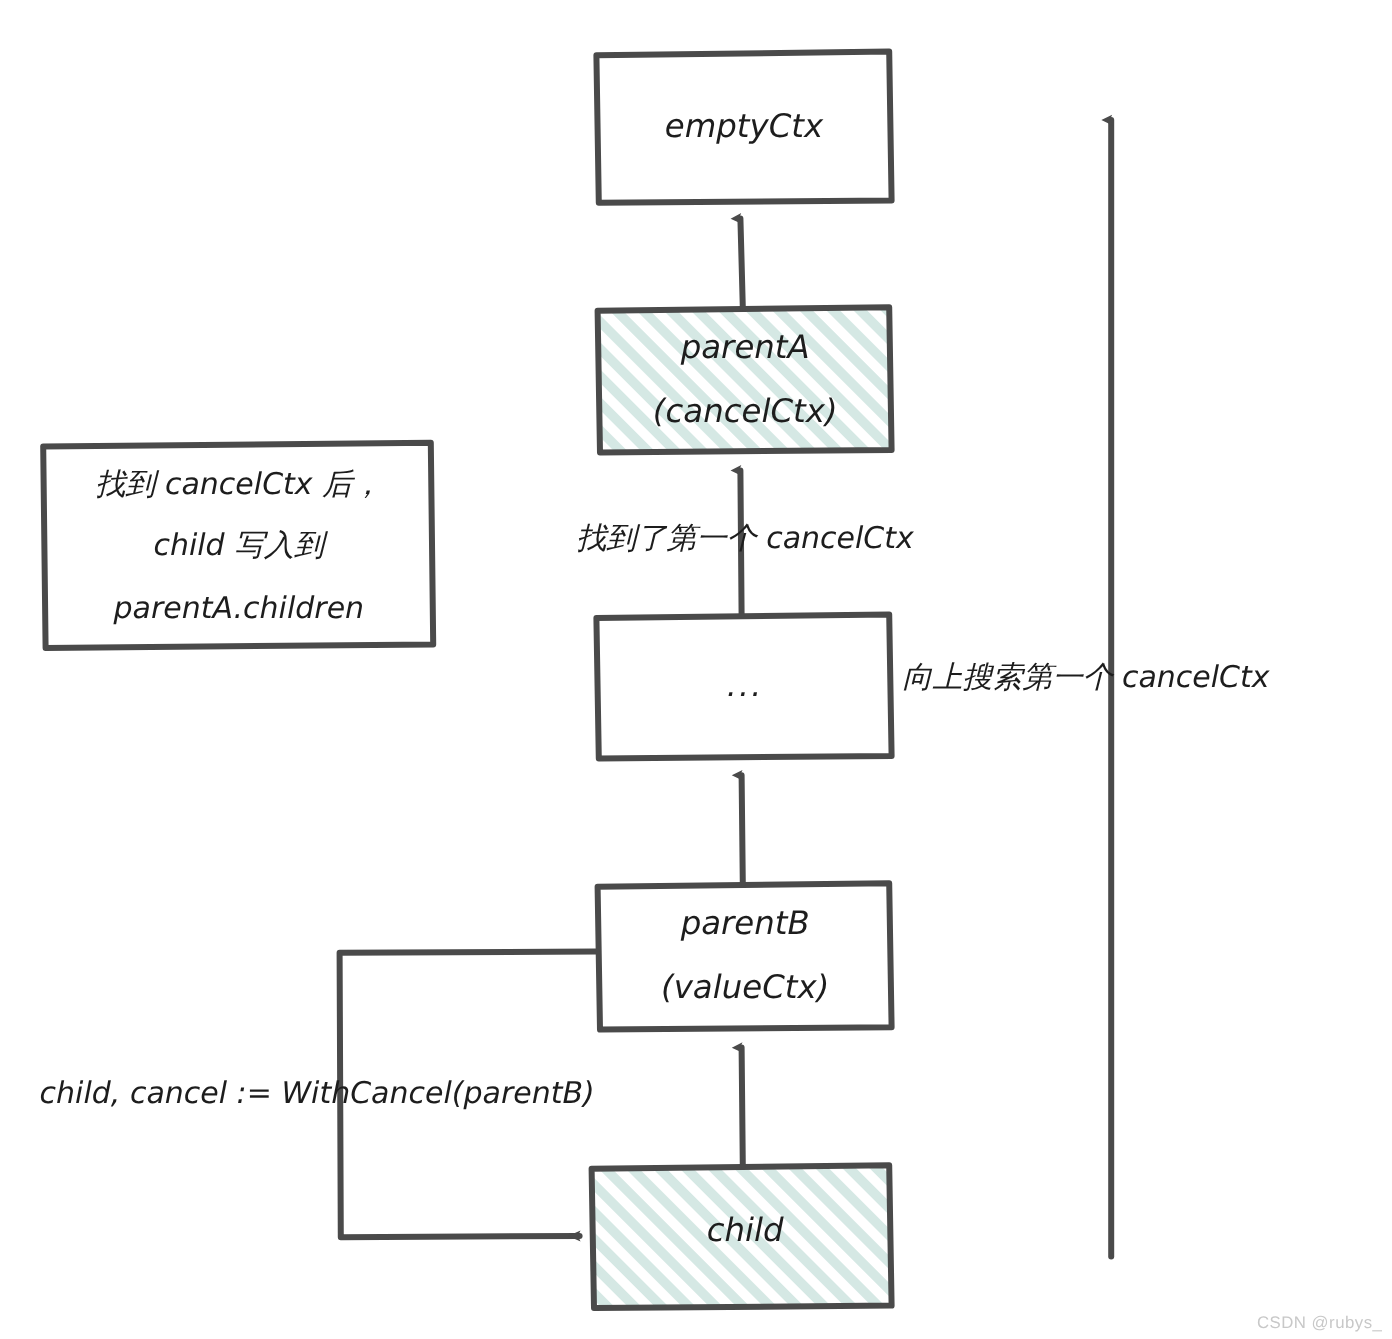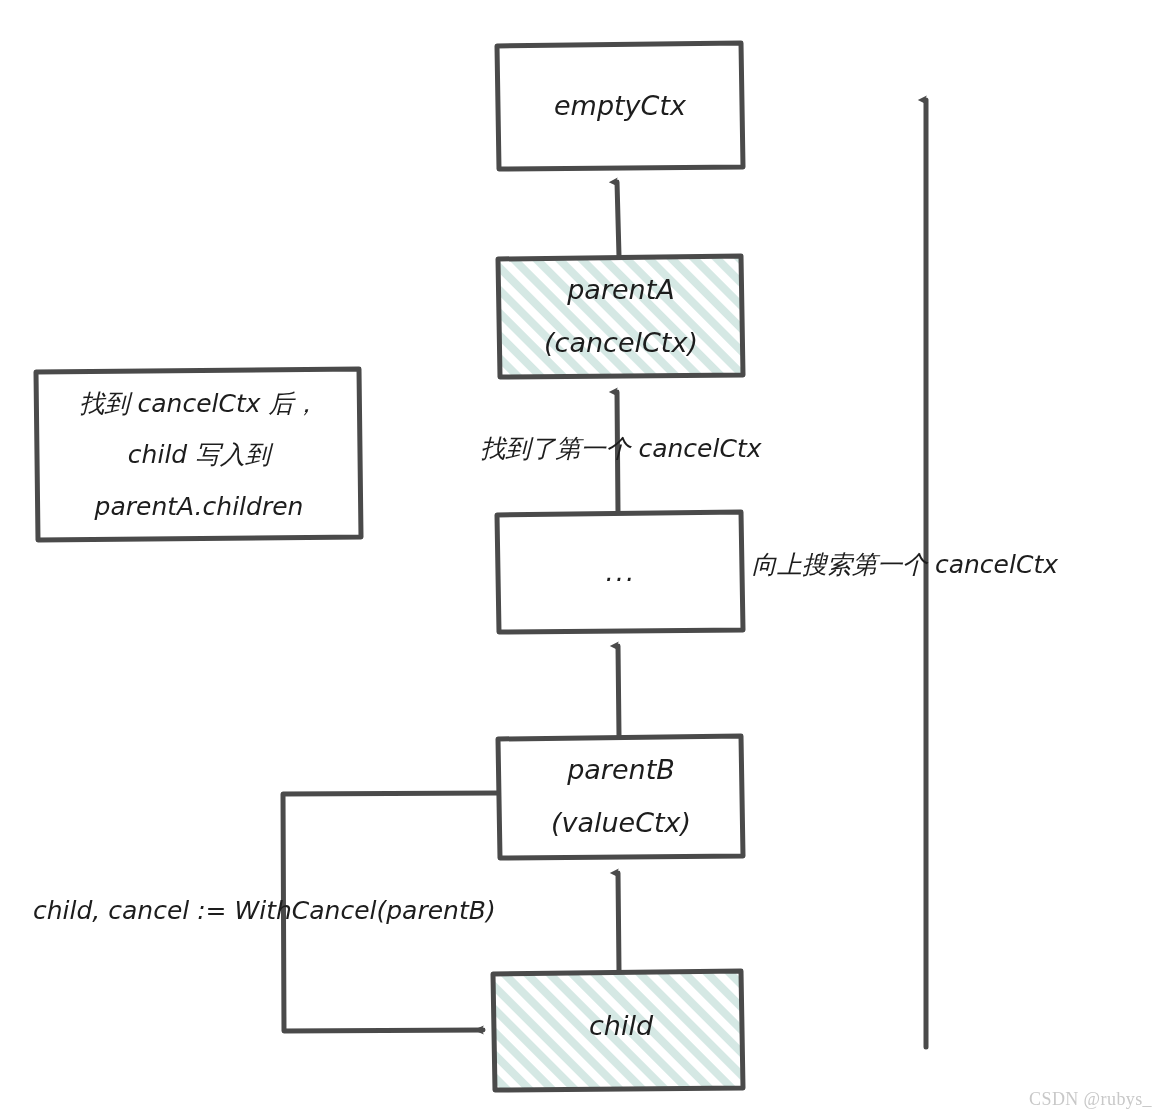--- a/index.html
+++ b/index.html
@@ -56,22 +56,22 @@
     font-style: italic;
     fill: #1d1d1d;
     font-size: 25px;
     text-anchor: middle;
     dominant-baseline: middle;
   }
   .watermark {
     position: absolute;
     right: 8px;
     bottom: 6px;
-    font-family: Liberation Serif, serif;
-    font-size: 18px;
+    font-family: Liberation Sans, sans-serif;
+    font-size: 14px;
     color: #c8c8c8;
     letter-spacing: 0.4px;
     white-space: nowrap;
   }
 </style>
 </head>
 <body>
 
 <div id="diagram-root">
 

